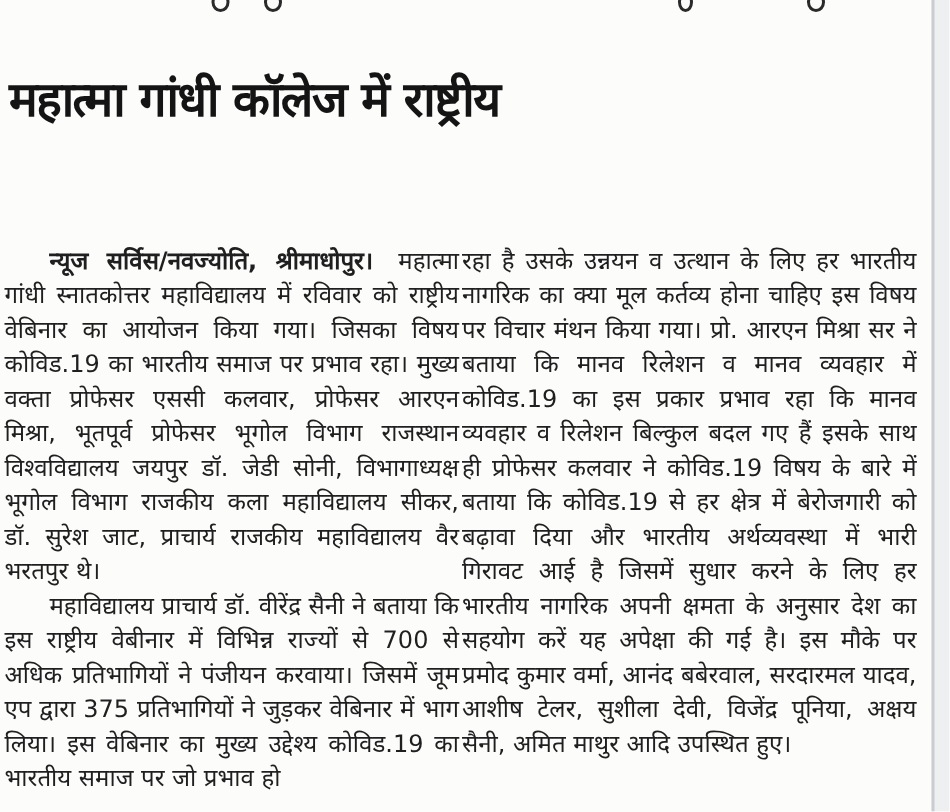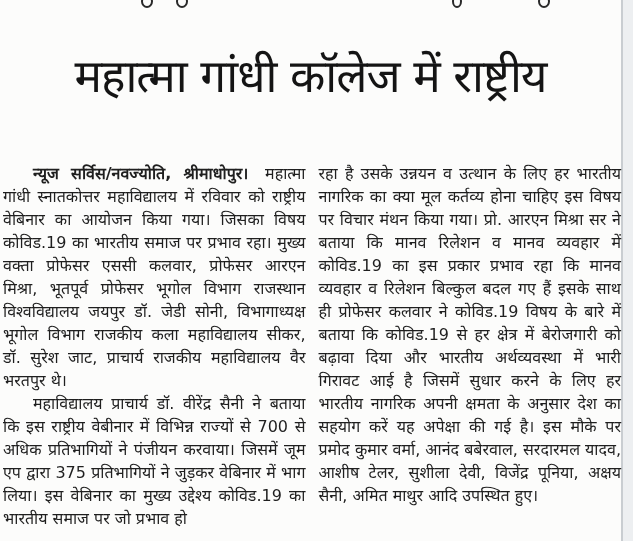--- a/index.html
+++ b/index.html
@@ -27,35 +27,35 @@
     background:transparent;
   }
   .speck.s1 { left:141px; }
   .speck.s2 { left:176px; }
   .speck.s3 { left:452px; width:6px; }
   .speck.s4 { left:538px; }
 
   .headline {
     position:absolute;
     top:12px; left:6px; right:18px;
-    text-align:center;
+    text-align:left;
     color:#141414;
-    font-weight:normal;
-    font-size:46px;
+    font-weight:bold;
+    font-size:32px;
     line-height:67px;
     letter-spacing:-1px;
   }
   .headline .hl-line { white-space:nowrap; }
 
   .body-columns {
     position:absolute;
     top:162px; left:3px;
     width:618px;
     display:flex;
-    gap:13px;
+    gap:2px;
     color:#1f1f1f;
   }
   .col {
     width:303px;
     font-size:16px;
     line-height:23px;
     text-align:justify;
     text-justify:inter-word;
   }
   .col p { margin:0; }

